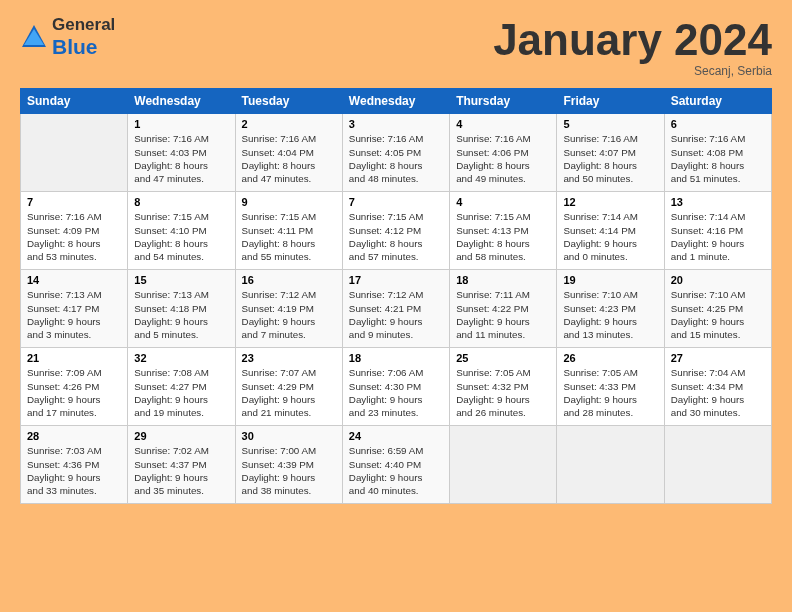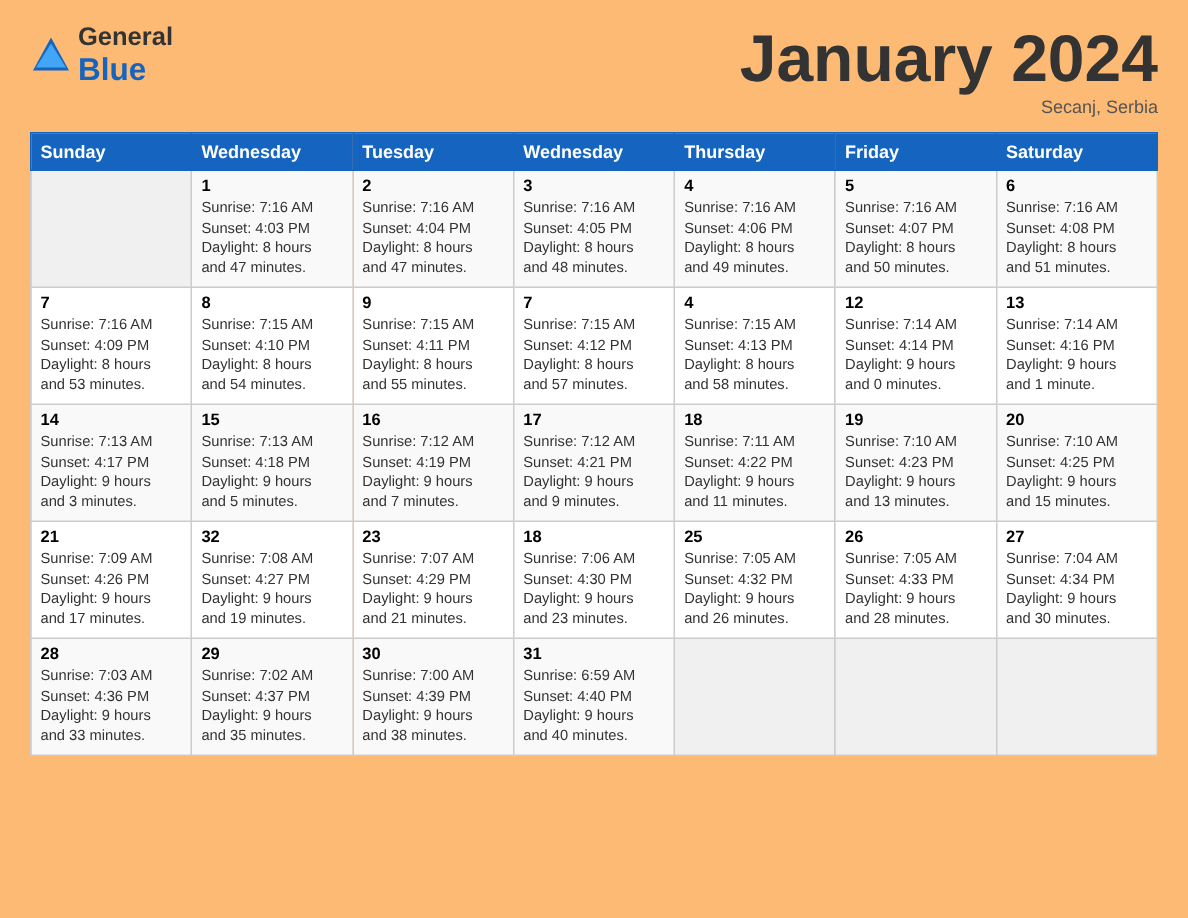--- a/index.html
+++ b/index.html
@@ -170,20 +170,20 @@
           <td><span class="day-num">23</span><span class="day-info">Sunrise: 7:07 AM<br>Sunset: 4:29 PM<br>Daylight: 9 hours<br>and 21 minutes.</span></td>
           <td><span class="day-num">18</span><span class="day-info">Sunrise: 7:06 AM<br>Sunset: 4:30 PM<br>Daylight: 9 hours<br>and 23 minutes.</span></td>
           <td><span class="day-num">25</span><span class="day-info">Sunrise: 7:05 AM<br>Sunset: 4:32 PM<br>Daylight: 9 hours<br>and 26 minutes.</span></td>
           <td><span class="day-num">26</span><span class="day-info">Sunrise: 7:05 AM<br>Sunset: 4:33 PM<br>Daylight: 9 hours<br>and 28 minutes.</span></td>
           <td><span class="day-num">27</span><span class="day-info">Sunrise: 7:04 AM<br>Sunset: 4:34 PM<br>Daylight: 9 hours<br>and 30 minutes.</span></td>
         </tr>
         <tr>
           <td><span class="day-num">28</span><span class="day-info">Sunrise: 7:03 AM<br>Sunset: 4:36 PM<br>Daylight: 9 hours<br>and 33 minutes.</span></td>
           <td><span class="day-num">29</span><span class="day-info">Sunrise: 7:02 AM<br>Sunset: 4:37 PM<br>Daylight: 9 hours<br>and 35 minutes.</span></td>
           <td><span class="day-num">30</span><span class="day-info">Sunrise: 7:00 AM<br>Sunset: 4:39 PM<br>Daylight: 9 hours<br>and 38 minutes.</span></td>
-          <td><span class="day-num">31</span><span class="day-info">Sunrise: 6:59 AM<br>Sunset: 4:40 PM<br>Daylight: 9 hours<br>and 40 minutes.</span></td>
+          <td><span class="day-num">24</span><span class="day-info">Sunrise: 6:59 AM<br>Sunset: 4:40 PM<br>Daylight: 9 hours<br>and 40 minutes.</span></td>
           <td class="empty-cell"></td>
           <td class="empty-cell"></td>
           <td class="empty-cell"></td>
         </tr>
       </tbody>
   </table>
 </div>
 
 </body></html>

